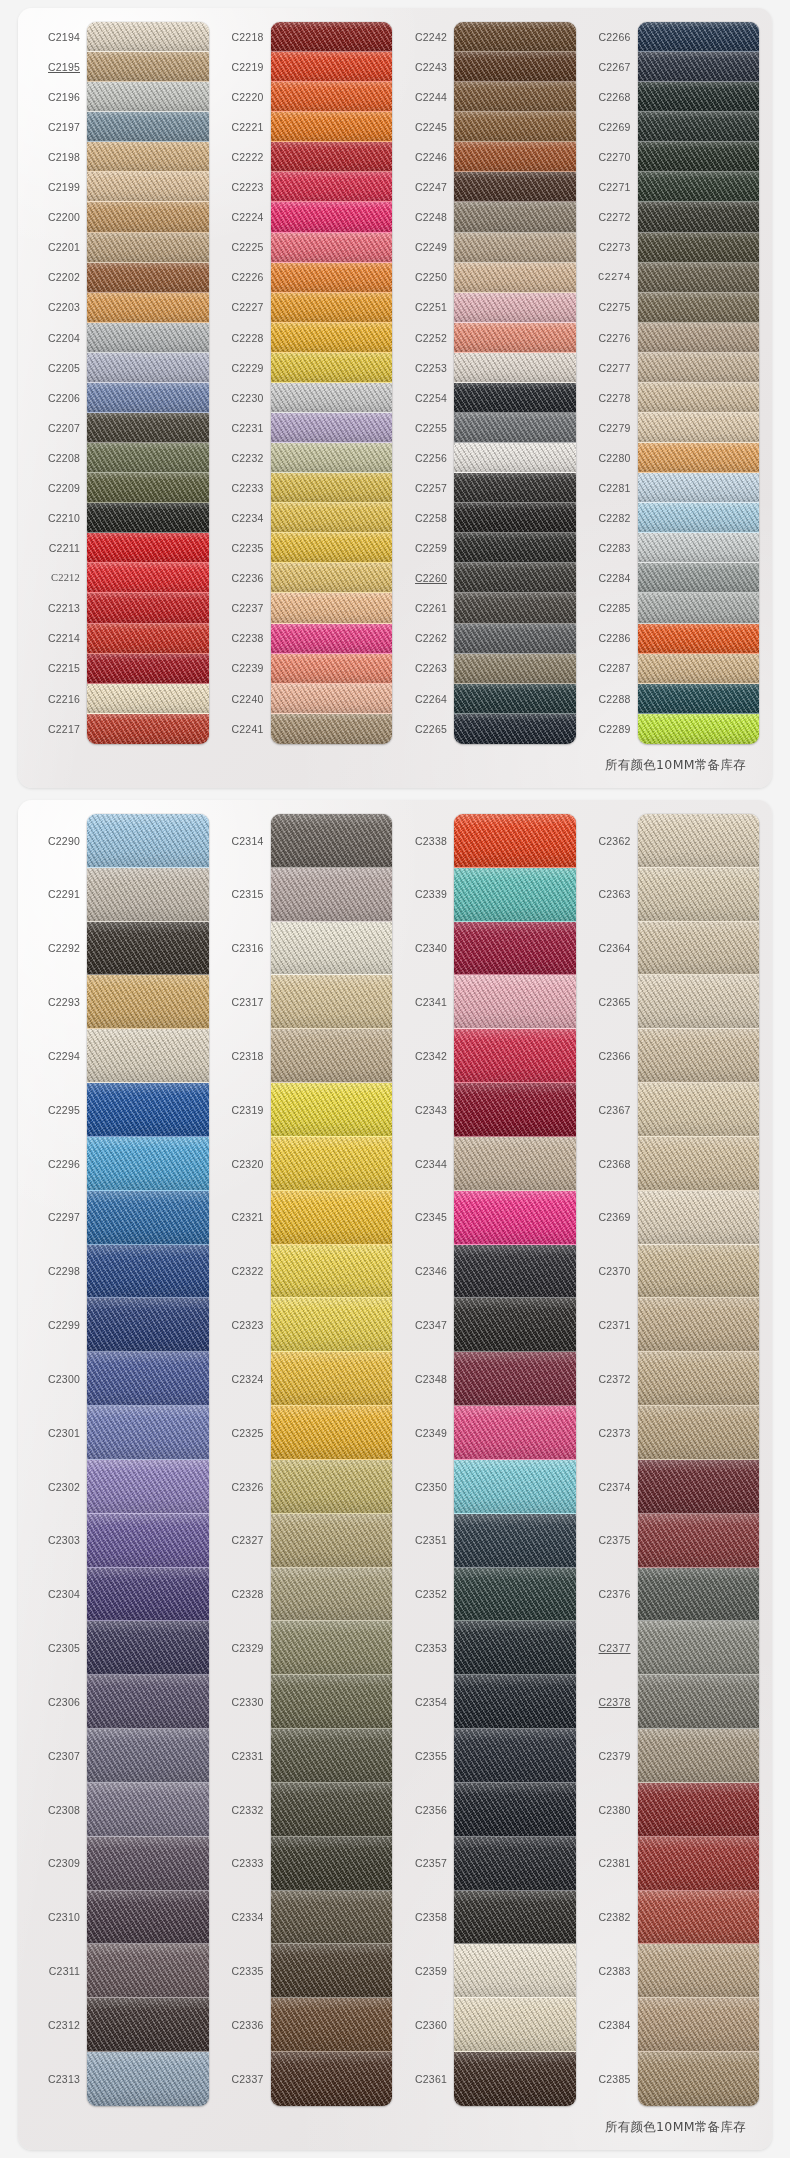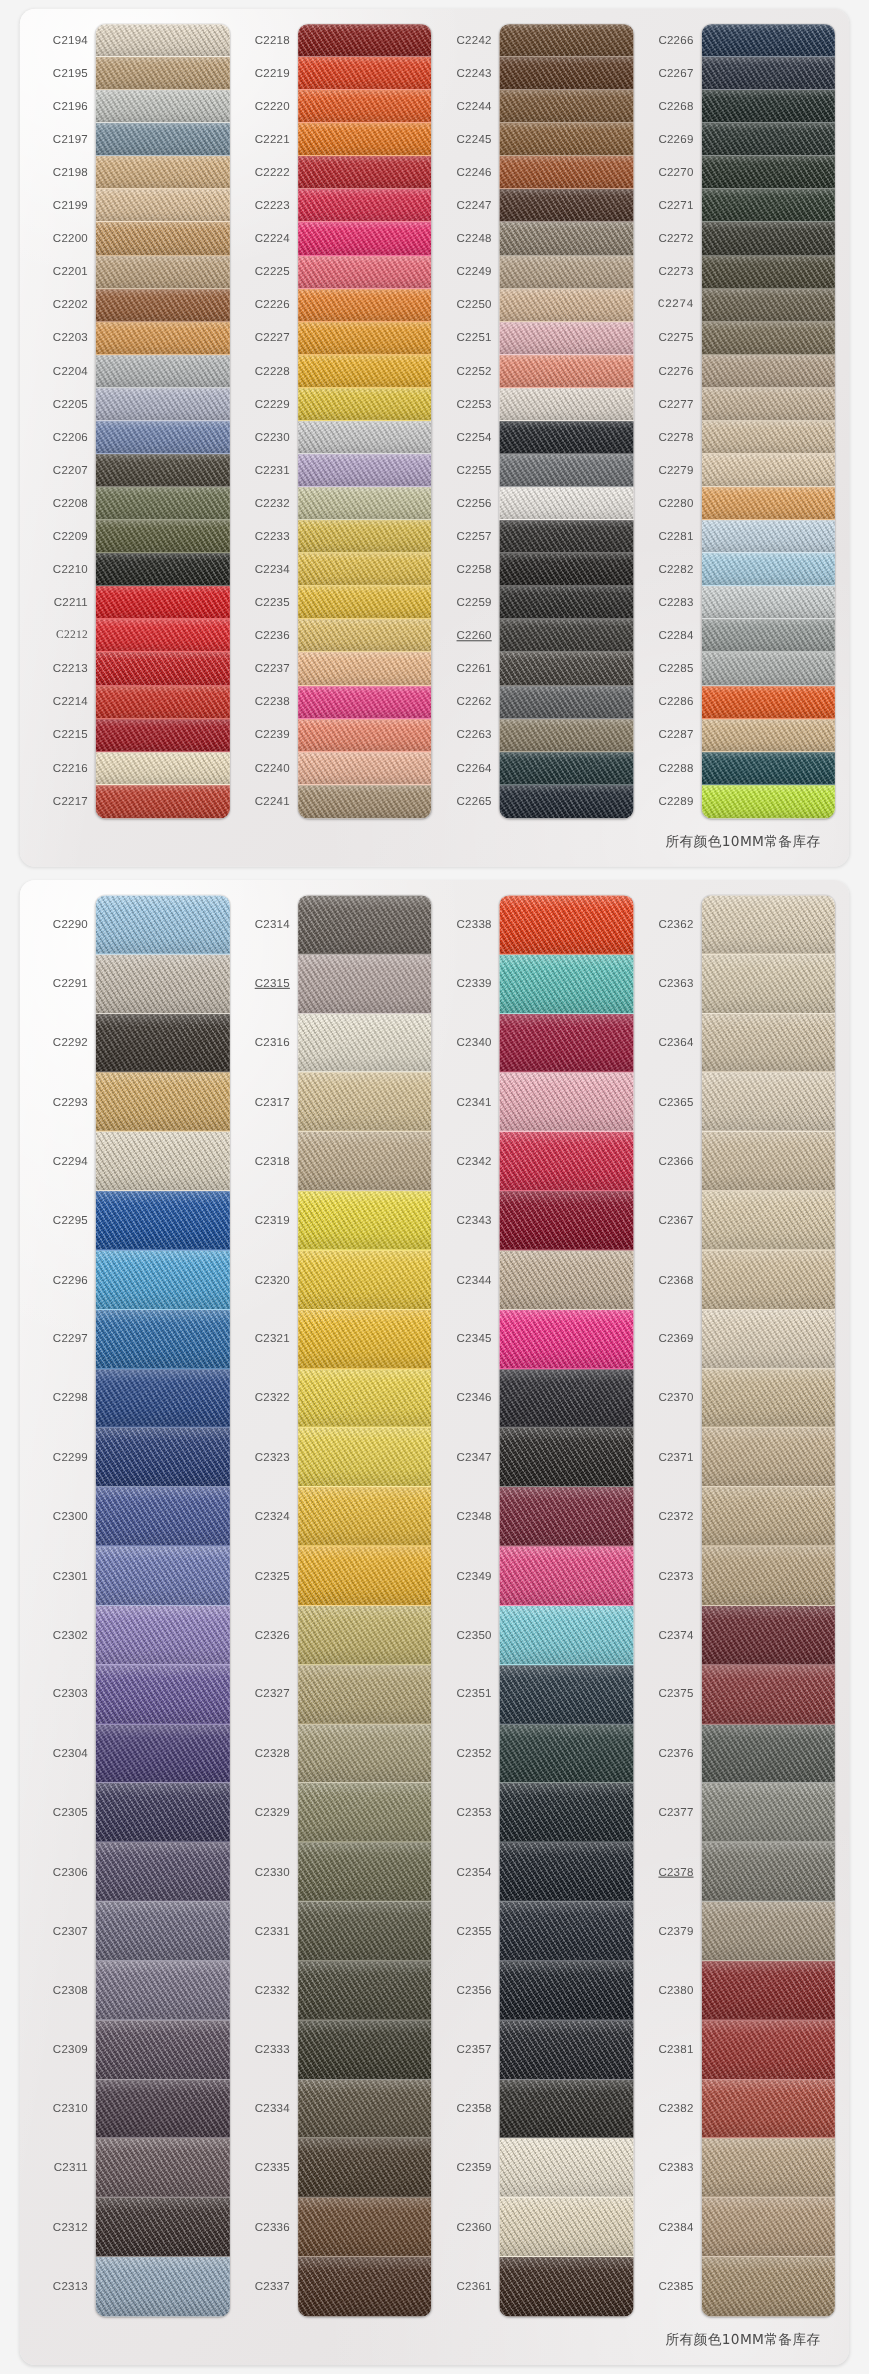--- a/index.html
+++ b/index.html
@@ -115,21 +115,21 @@
 </head>
 <body style="background: rgb(244, 244, 244);">
 
 <div class="page">
   <div class="panel" id="panel-1">
     <div class="cols">
         <div class="col">
           <div style="display: flex; align-items: stretch;">
             <div style="display: flex; flex-direction: column; flex: 0 0 auto; width: 56px;">
               <div class="code" style="height: 30.0833px; display: flex; align-items: center; justify-content: flex-end; width: 100%;">C2194</div>
-              <div class="code" style="height: 30.0833px; display: flex; align-items: center; justify-content: flex-end; width: 100%;">C2195</div>
+              <div class="code" style="height: 30.0833px; display: flex; align-items: center; justify-content: flex-end; width: 100%; text-decoration: underline;">C2195</div>
               <div class="code" style="height: 30.0833px; display: flex; align-items: center; justify-content: flex-end; width: 100%;">C2196</div>
               <div class="code" style="height: 30.0833px; display: flex; align-items: center; justify-content: flex-end; width: 100%;">C2197</div>
               <div class="code" style="height: 30.0833px; display: flex; align-items: center; justify-content: flex-end; width: 100%;">C2198</div>
               <div class="code" style="height: 30.0833px; display: flex; align-items: center; justify-content: flex-end; width: 100%;">C2199</div>
               <div class="code" style="height: 30.0833px; display: flex; align-items: center; justify-content: flex-end; width: 100%;">C2200</div>
               <div class="code" style="height: 30.0833px; display: flex; align-items: center; justify-content: flex-end; width: 100%;">C2201</div>
               <div class="code" style="height: 30.0833px; display: flex; align-items: center; justify-content: flex-end; width: 100%;">C2202</div>
               <div class="code" style="height: 30.0833px; display: flex; align-items: center; justify-content: flex-end; width: 100%;">C2203</div>
               <div class="code" style="height: 30.0833px; display: flex; align-items: center; justify-content: flex-end; width: 100%;">C2204</div>
               <div class="code" style="height: 30.0833px; display: flex; align-items: center; justify-content: flex-end; width: 100%;">C2205</div>
@@ -400,21 +400,21 @@
               <div class="sw" title="C2311" style="height: 53.8333px; background: rgb(106, 90, 94);"></div>
               <div class="sw" title="C2312" style="height: 53.8333px; background: rgb(62, 50, 48);"></div>
               <div class="sw" title="C2313" style="height: 53.8333px; background: rgb(147, 168, 188);"></div>
             </div>
           </div>
         </div>
         <div class="col">
           <div style="display: flex; align-items: stretch;">
             <div style="display: flex; flex-direction: column; flex: 0 0 auto; width: 56px;">
               <div class="code" style="height: 53.8333px; display: flex; align-items: center; justify-content: flex-end; width: 100%;">C2314</div>
-              <div class="code" style="height: 53.8333px; display: flex; align-items: center; justify-content: flex-end; width: 100%; text-decoration: underline;">C2315</div>
+              <div class="code" style="height: 53.8333px; display: flex; align-items: center; justify-content: flex-end; width: 100%;">C2315</div>
               <div class="code" style="height: 53.8333px; display: flex; align-items: center; justify-content: flex-end; width: 100%;">C2316</div>
               <div class="code" style="height: 53.8333px; display: flex; align-items: center; justify-content: flex-end; width: 100%;">C2317</div>
               <div class="code" style="height: 53.8333px; display: flex; align-items: center; justify-content: flex-end; width: 100%;">C2318</div>
               <div class="code" style="height: 53.8333px; display: flex; align-items: center; justify-content: flex-end; width: 100%;">C2319</div>
               <div class="code" style="height: 53.8333px; display: flex; align-items: center; justify-content: flex-end; width: 100%;">C2320</div>
               <div class="code" style="height: 53.8333px; display: flex; align-items: center; justify-content: flex-end; width: 100%;">C2321</div>
               <div class="code" style="height: 53.8333px; display: flex; align-items: center; justify-content: flex-end; width: 100%;">C2322</div>
               <div class="code" style="height: 53.8333px; display: flex; align-items: center; justify-content: flex-end; width: 100%;">C2323</div>
               <div class="code" style="height: 53.8333px; display: flex; align-items: center; justify-content: flex-end; width: 100%;">C2324</div>
               <div class="code" style="height: 53.8333px; display: flex; align-items: center; justify-content: flex-end; width: 100%;">C2325</div>
@@ -526,21 +526,21 @@
               <div class="code" style="height: 53.8333px; display: flex; align-items: center; justify-content: flex-end; width: 100%;">C2367</div>
               <div class="code" style="height: 53.8333px; display: flex; align-items: center; justify-content: flex-end; width: 100%;">C2368</div>
               <div class="code" style="height: 53.8333px; display: flex; align-items: center; justify-content: flex-end; width: 100%;">C2369</div>
               <div class="code" style="height: 53.8333px; display: flex; align-items: center; justify-content: flex-end; width: 100%;">C2370</div>
               <div class="code" style="height: 53.8333px; display: flex; align-items: center; justify-content: flex-end; width: 100%;">C2371</div>
               <div class="code" style="height: 53.8333px; display: flex; align-items: center; justify-content: flex-end; width: 100%;">C2372</div>
               <div class="code" style="height: 53.8333px; display: flex; align-items: center; justify-content: flex-end; width: 100%;">C2373</div>
               <div class="code" style="height: 53.8333px; display: flex; align-items: center; justify-content: flex-end; width: 100%;">C2374</div>
               <div class="code" style="height: 53.8333px; display: flex; align-items: center; justify-content: flex-end; width: 100%;">C2375</div>
               <div class="code" style="height: 53.8333px; display: flex; align-items: center; justify-content: flex-end; width: 100%;">C2376</div>
-              <div class="code" style="height: 53.8333px; display: flex; align-items: center; justify-content: flex-end; width: 100%;">C2377</div>
+              <div class="code" style="height: 53.8333px; display: flex; align-items: center; justify-content: flex-end; width: 100%; text-decoration: underline;">C2377</div>
               <div class="code" style="height: 53.8333px; display: flex; align-items: center; justify-content: flex-end; width: 100%; text-decoration: underline;">C2378</div>
               <div class="code" style="height: 53.8333px; display: flex; align-items: center; justify-content: flex-end; width: 100%;">C2379</div>
               <div class="code" style="height: 53.8333px; display: flex; align-items: center; justify-content: flex-end; width: 100%;">C2380</div>
               <div class="code" style="height: 53.8333px; display: flex; align-items: center; justify-content: flex-end; width: 100%;">C2381</div>
               <div class="code" style="height: 53.8333px; display: flex; align-items: center; justify-content: flex-end; width: 100%;">C2382</div>
               <div class="code" style="height: 53.8333px; display: flex; align-items: center; justify-content: flex-end; width: 100%;">C2383</div>
               <div class="code" style="height: 53.8333px; display: flex; align-items: center; justify-content: flex-end; width: 100%;">C2384</div>
               <div class="code" style="height: 53.8333px; display: flex; align-items: center; justify-content: flex-end; width: 100%;">C2385</div>
             </div>
             <div class="swatch-stack" style="flex: 1 1 auto; min-width: 0px;">

